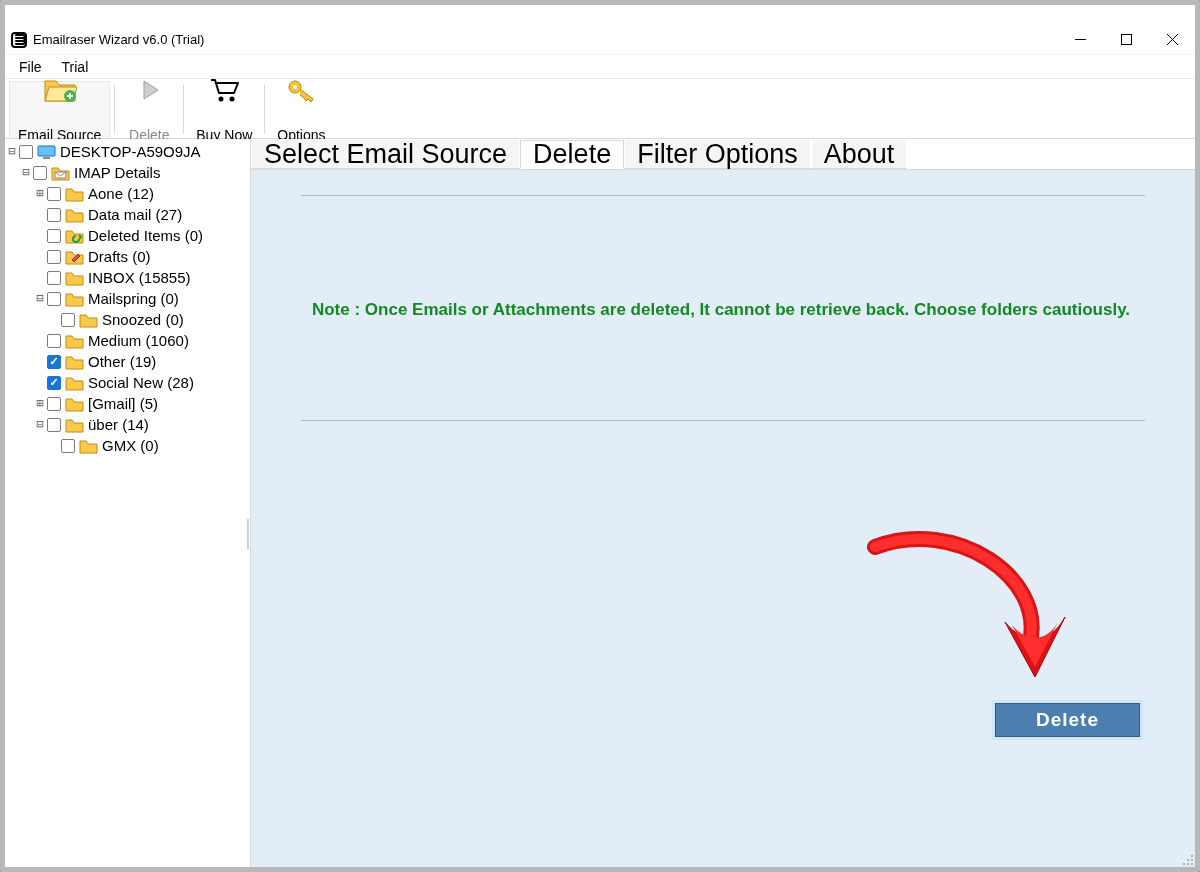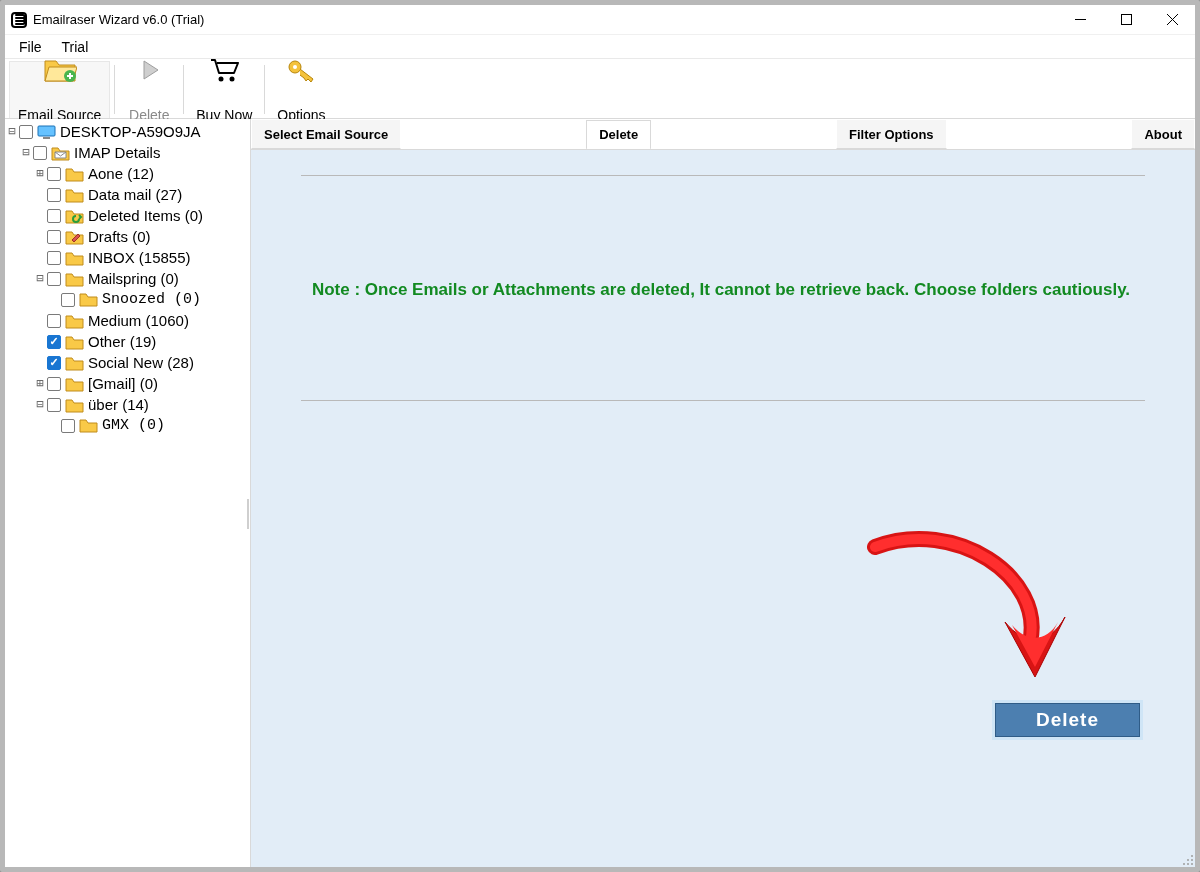--- a/index.html
+++ b/index.html
@@ -32,20 +32,21 @@
   }
   
   .titlebar{
     height:30px;
     display:flex;
     align-items:center;
     padding:0 0 0 6px;
     background:#fff;
     border-bottom:1px solid #f0f0f0;
     font-size:13px;
+    margin-top:20px;
   }
   .titlebar .logo{
     width:16px;height:16px;
     margin-right:6px;
     display:inline-flex;
   }
   .titlebar .logo svg{width:100%;height:100%;}
   .window-controls{margin-left:auto;display:flex;}
   .window-btn{
     width:46px;height:30px;
@@ -121,38 +122,37 @@
   .cb.chk{background:#1976d2;border-color:#1976d2;}
   .cb.chk::after{content:"✓";color:#fff;font-size:11px;font-weight:bold;line-height:1;}
   .folder-ico{
     width:19px;height:15px;margin:0 4px 0 2px;flex-shrink:0;display:inline-block;
     position:relative;
   }
   .folder-ico svg{width:100%;height:100%;}
   .indent0{padding-left:0;}
   .indent1{padding-left:14px;}
   .indent2{padding-left:28px;}
-  .indent3{padding-left:42px;font-family:Liberation Mono, monospace;}
+  .indent3{padding-left:42px;}
   
   .right-panel{
     flex:1;
     display:flex;
     flex-direction:column;
     background:#fff;
     position:relative;
   }
   .tabs{
     display:flex;
     align-items:flex-end;
     padding-left:0;
     height:30px;
     background:#fff;
-    font-size:13px;
-    font-weight:700;
-    justify-content:space-between;
+    font-size:27px;
+    font-weight:400;
   }
   .tab{
     padding:2px 12px;
     height:30px;
     display:flex;align-items:center;
     background:#f5f5f5;
     border:1px solid #fff;
     border-bottom:1px solid var(--border-gray);
     color:#000;
   }
@@ -395,21 +395,21 @@
               <path d="M1 4 L1 14 L18 14 L18 5 L9 5 L7 2 L1 2Z" fill="#f9c947" stroke="#c08c1c"></path>
             </svg></span>
         <span>Social New (28)</span>
       </div>
       <div class="tree-row indent2">
         <span class="tw">⊞</span>
         <span class="cb"></span>
         <span class="folder-ico"><svg viewBox="0 0 19 15">
               <path d="M1 4 L1 14 L18 14 L18 5 L9 5 L7 2 L1 2Z" fill="#f9c947" stroke="#c08c1c"></path>
             </svg></span>
-        <span>[Gmail] (0)</span>
+        <span>[Gmail] (5)</span>
       </div>
       <div class="tree-row indent2">
         <span class="tw">⊟</span>
         <span class="cb"></span>
         <span class="folder-ico"><svg viewBox="0 0 19 15">
               <path d="M1 4 L1 14 L18 14 L18 5 L9 5 L7 2 L1 2Z" fill="#f9c947" stroke="#c08c1c"></path>
             </svg></span>
         <span>über (14)</span>
       </div>
       <div class="tree-row indent3">

